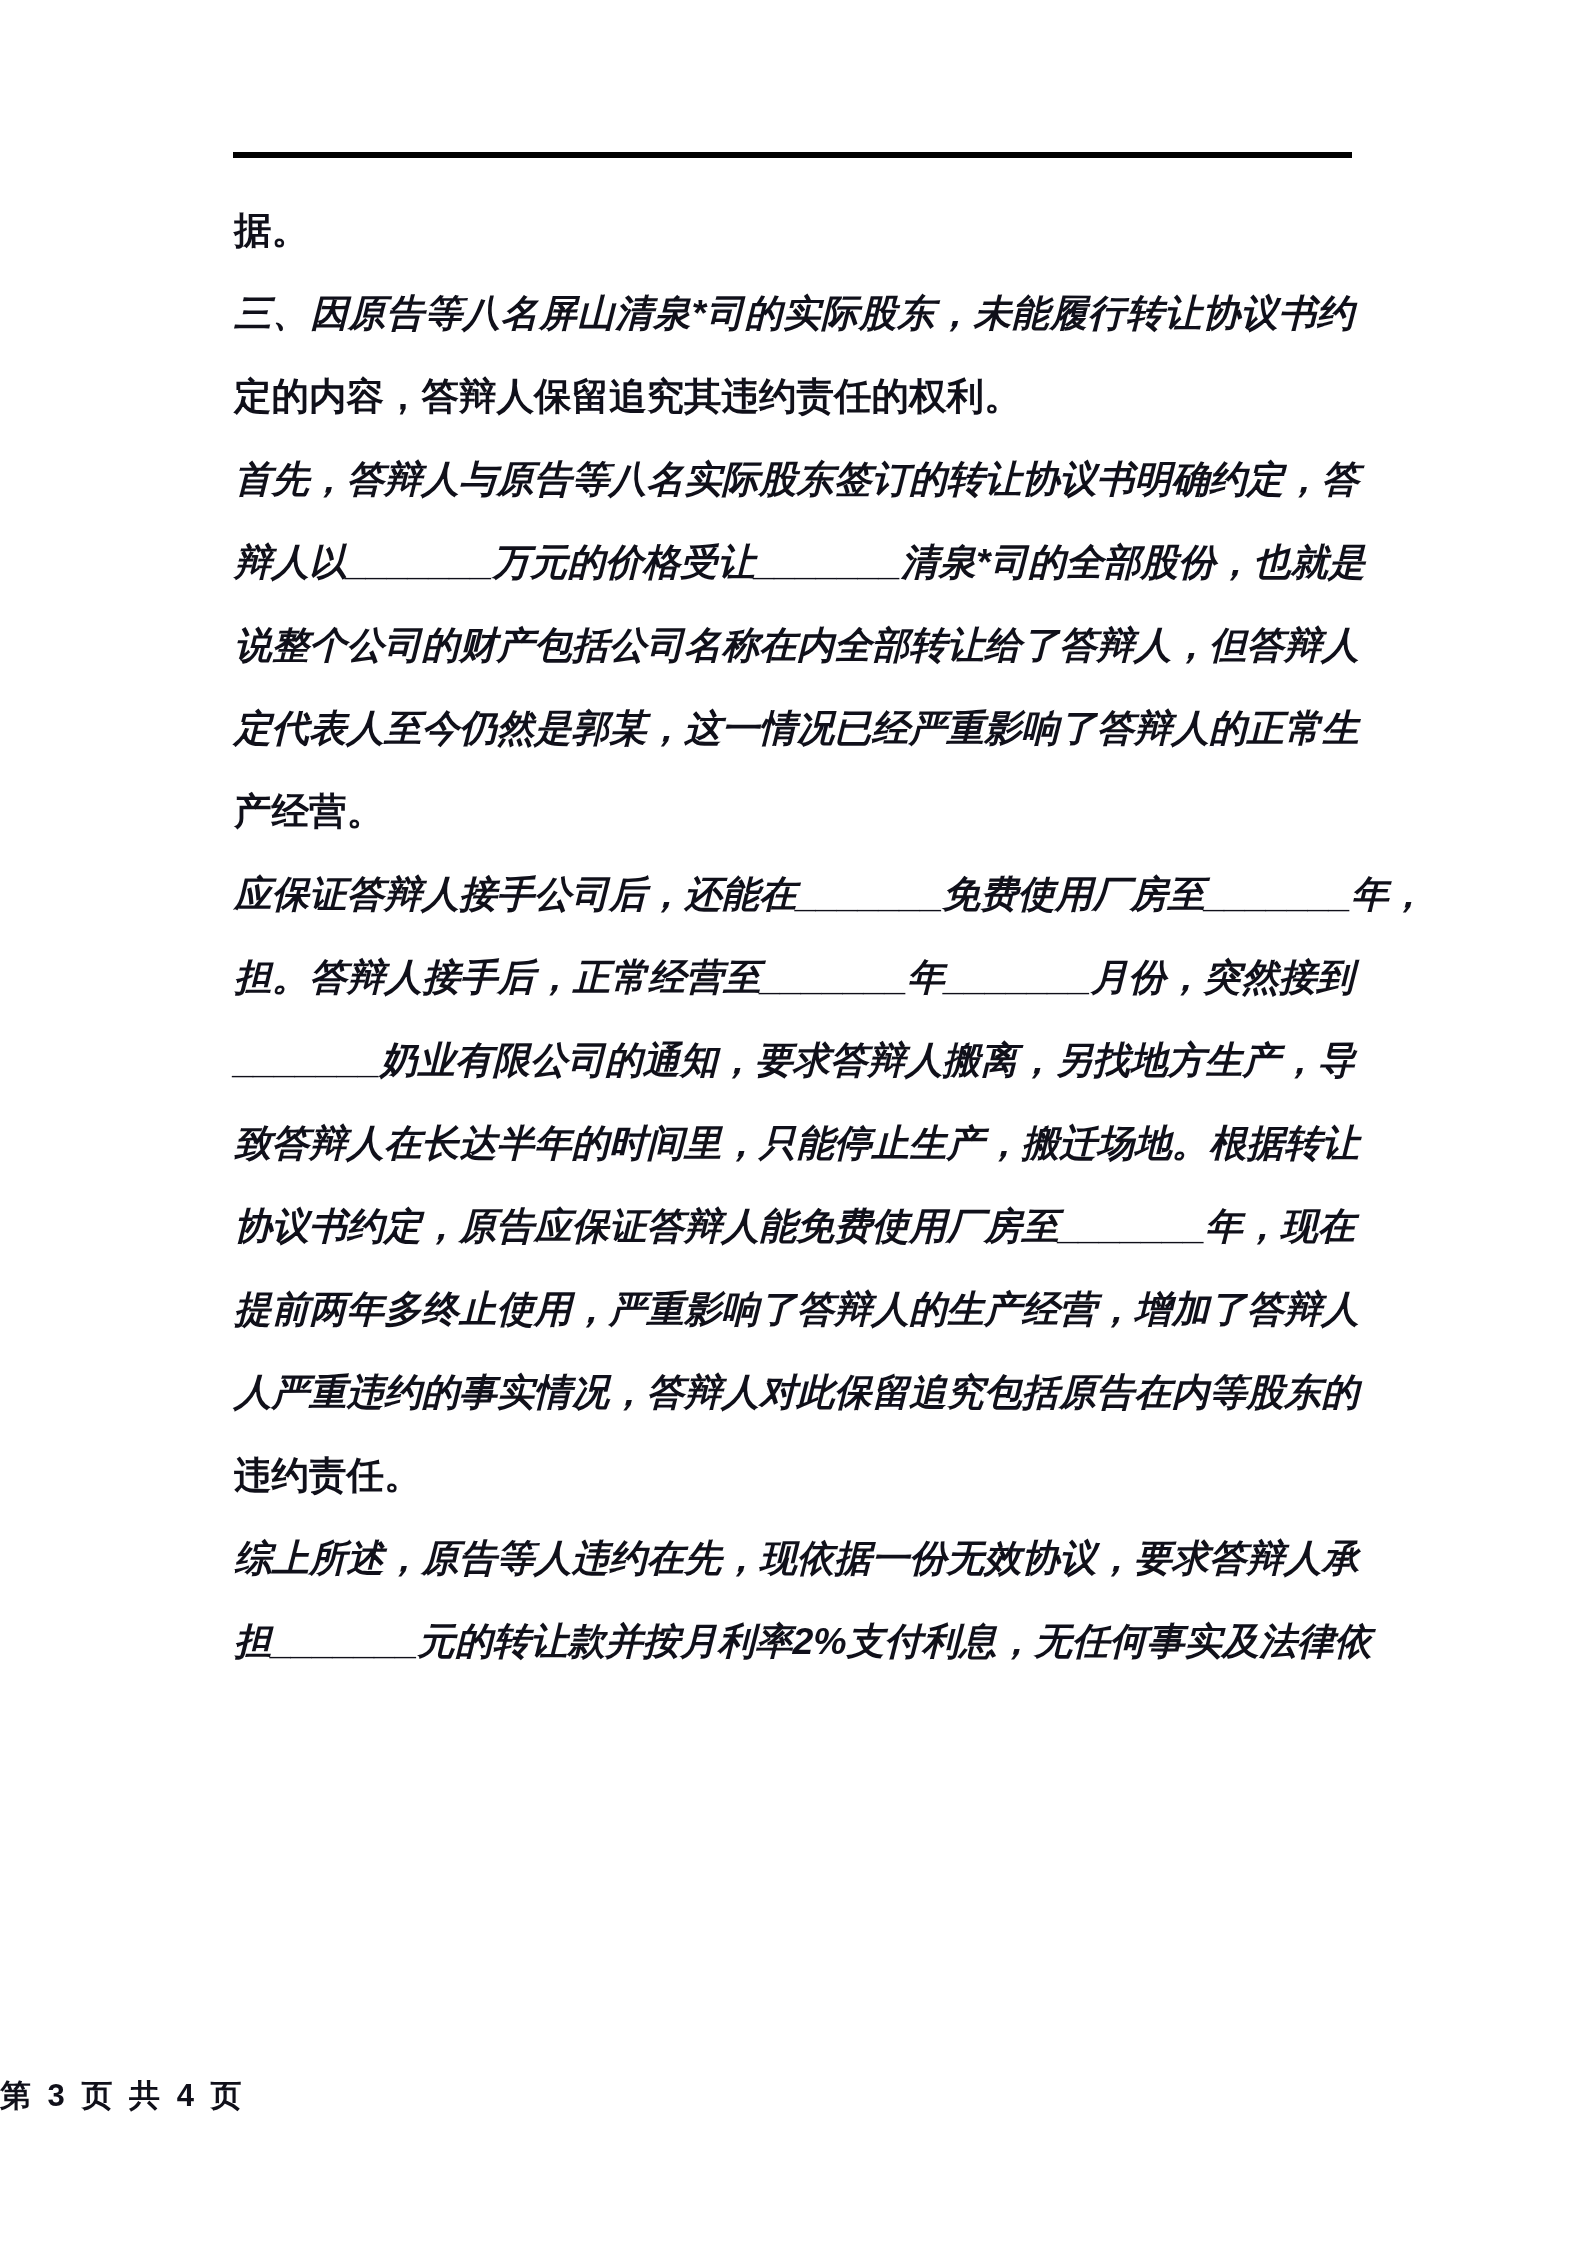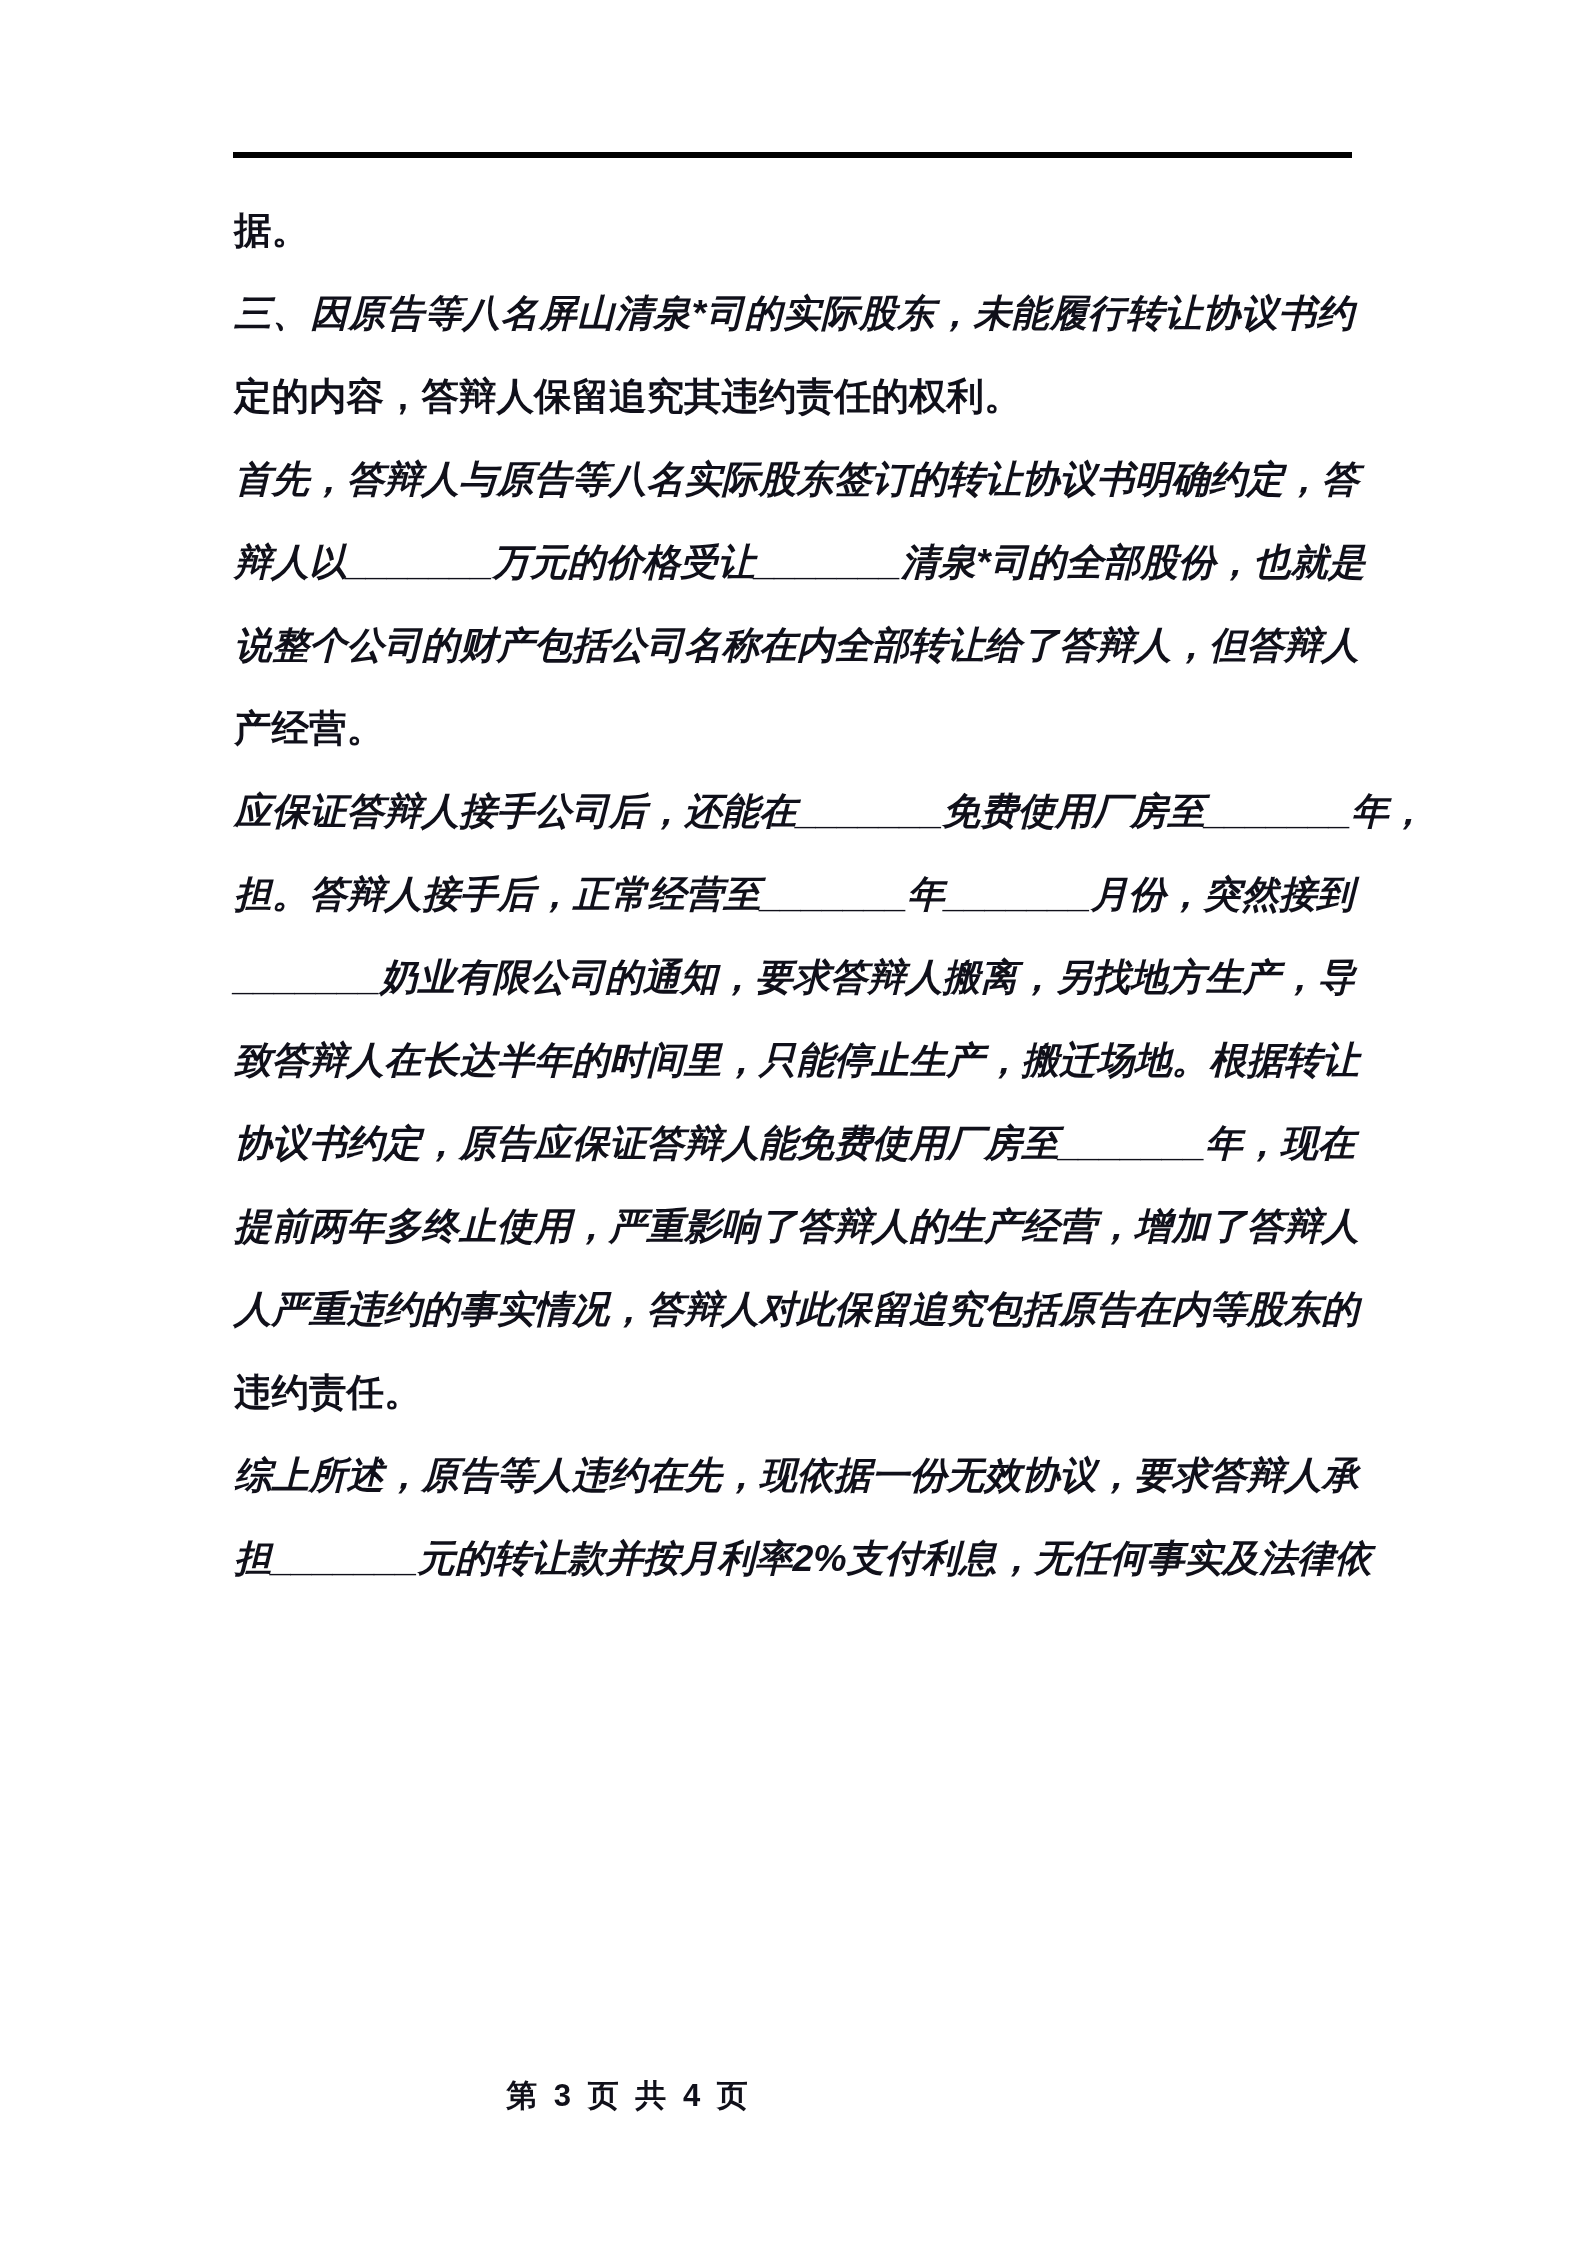--- a/index.html
+++ b/index.html
@@ -43,21 +43,21 @@
   .line.fill {
     text-align: justify;
     text-align-last: justify;
     font-style: italic;
   }
   .page-footer {
     position: absolute;
     left: 0;
     top: 2072px;
     width: 1258px;
-    text-align: center;
+    text-align: left;
     font-size: 31px;
     font-weight: 700;
     color: #10101a;
     line-height: 48px;
     letter-spacing: 4px;
   }
 </style>
 </head>
 <body>
 
@@ -65,20 +65,21 @@
 
   <div class="header-rule"></div>
 
   <div class="doc-body">
     <div class="line">据。</div>
     <div class="line fill">三、因原告等八名屏山清泉*司的实际股东，未能履行转让协议书约</div>
     <div class="line">定的内容，答辩人保留追究其违约责任的权利。</div>
     <div class="line fill">首先，答辩人与原告等八名实际股东签订的转让协议书明确约定，答</div>
     <div class="line fill">辩人以_______万元的价格受让_______清泉*司的全部股份，也就是</div>
     <div class="line fill">说整个公司的财产包括公司名称在内全部转让给了答辩人，但答辩人</div>
+    <div class="line fill">定代表人至今仍然是郭某，这一情况已经严重影响了答辩人的正常生</div>
     <div class="line">产经营。</div>
     <div class="line fill">应保证答辩人接手公司后，还能在_______免费使用厂房至_______年，</div>
     <div class="line fill">担。答辩人接手后，正常经营至_______年_______月份，突然接到</div>
     <div class="line fill">_______奶业有限公司的通知，要求答辩人搬离，另找地方生产，导</div>
     <div class="line fill">致答辩人在长达半年的时间里，只能停止生产，搬迁场地。根据转让</div>
     <div class="line fill">协议书约定，原告应保证答辩人能免费使用厂房至_______年，现在</div>
     <div class="line fill">提前两年多终止使用，严重影响了答辩人的生产经营，增加了答辩人</div>
     <div class="line fill">人严重违约的事实情况，答辩人对此保留追究包括原告在内等股东的</div>
     <div class="line">违约责任。</div>
     <div class="line fill">综上所述，原告等人违约在先，现依据一份无效协议，要求答辩人承</div>

